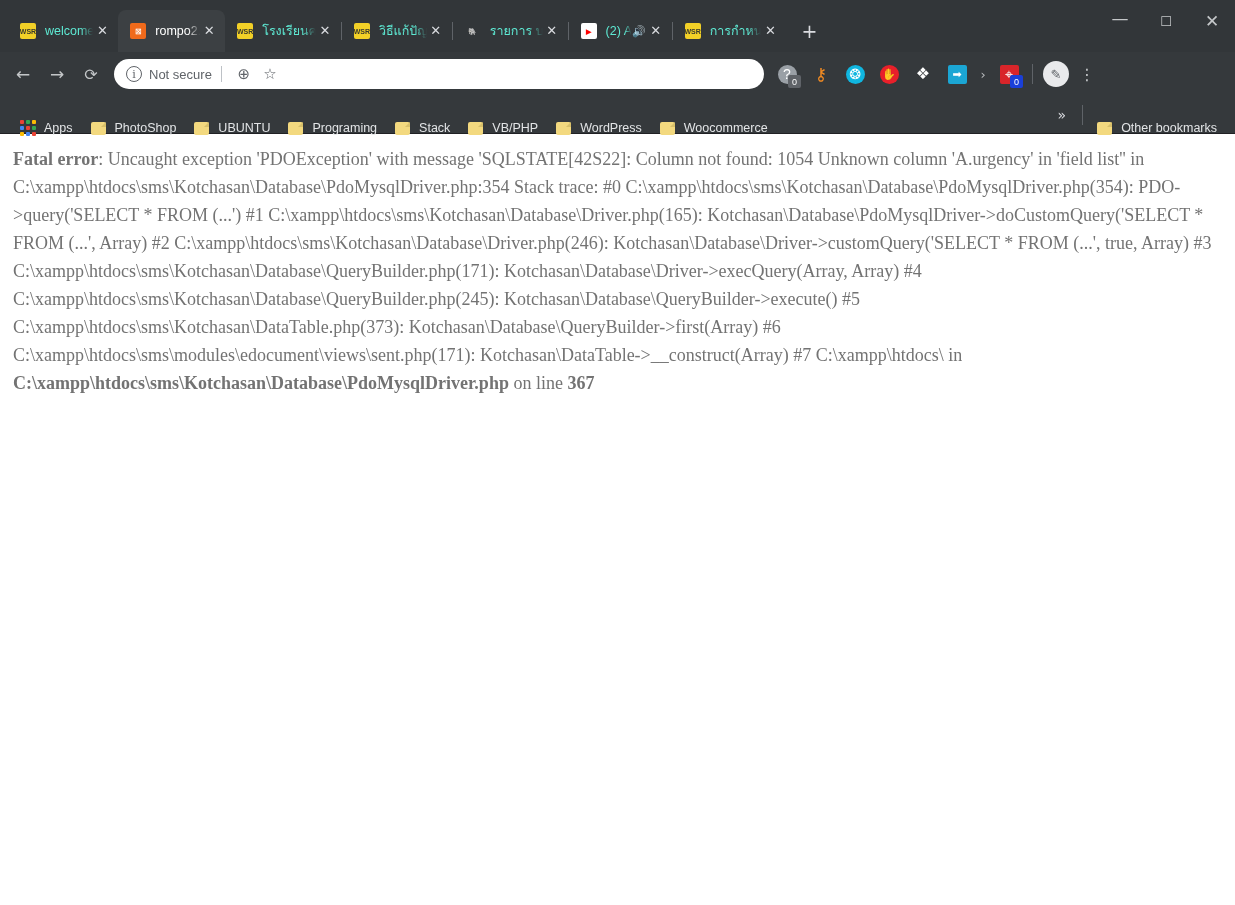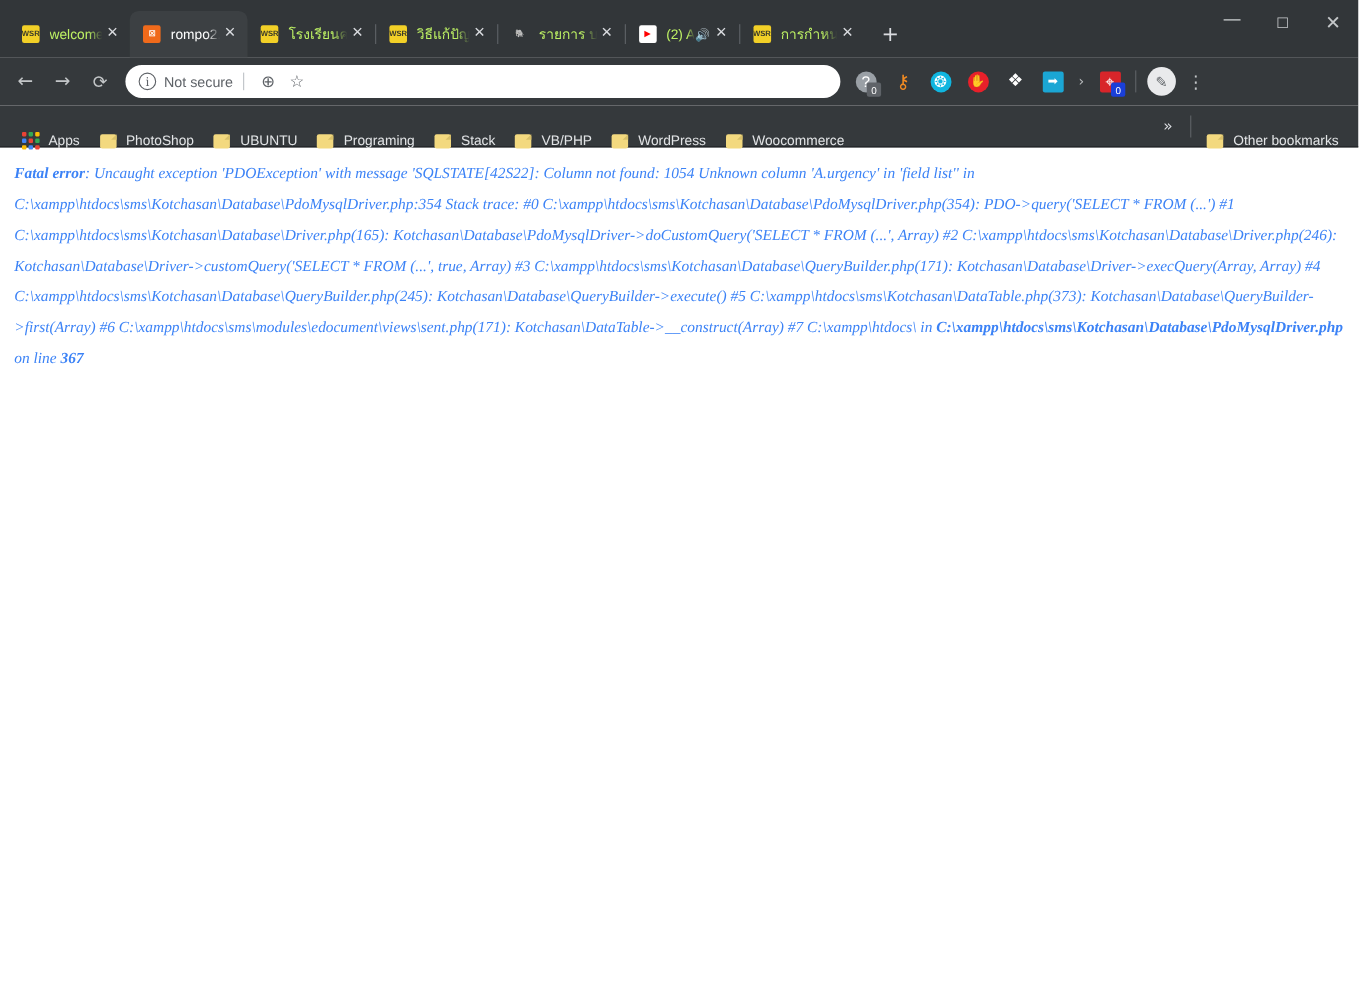--- a/index.html
+++ b/index.html
@@ -44,21 +44,21 @@
     overflow: hidden;
     line-height: 1;
   }
   .fav-wsr { background: #f2d027; color: #3a3a2a; font-family: "Liberation Sans", sans-serif; }
   .fav-xampp { background: #f06a1b; color: #ffffff; font-size: 12px; }
   .fav-elephant { background: transparent; color: #7cc4e8; font-size: 14px; }
   .fav-yt { background: #ffffff; color: #ff0000; font-size: 13px; border-radius: 3px; }
   .tab .title {
     flex: 1 1 auto;
     font-size: 12.5px;
-    color: #bef264;
+    color: #5eead4;
     white-space: nowrap;
     overflow: hidden;
     -webkit-mask-image: linear-gradient(to right, #000 72%, transparent 98%);
     mask-image: linear-gradient(to right, #000 72%, transparent 98%);
   }
   .tab.active .title { color: #ffffff; }
   .tab .mute {
     color: #9aa0a6; font-size: 11px; margin-right: 2px; flex: 0 0 auto;
   }
   .tab .close {
@@ -216,26 +216,25 @@
 
   
   .page {
     background: #ffffff;
     height: 771px;
     padding: 11px 10px 0 13px;
     overflow: hidden;
   }
   .errtext {
     font-family: "Liberation Serif", "DejaVu Serif", serif;
-    font-size: 14px;
+    font-size: 18px;
     line-height: 28px;
-    color: #3b82f6;
+    color: #737373;
     max-width: 1212px;
     word-wrap: break-word;
-    font-style: italic;
   }
   .errtext b { font-weight: bold; }
 </style>
 </head>
 <body>
 
 <div id="browser">
 
   <div class="tabstrip">
     <div class="tabs-area">

